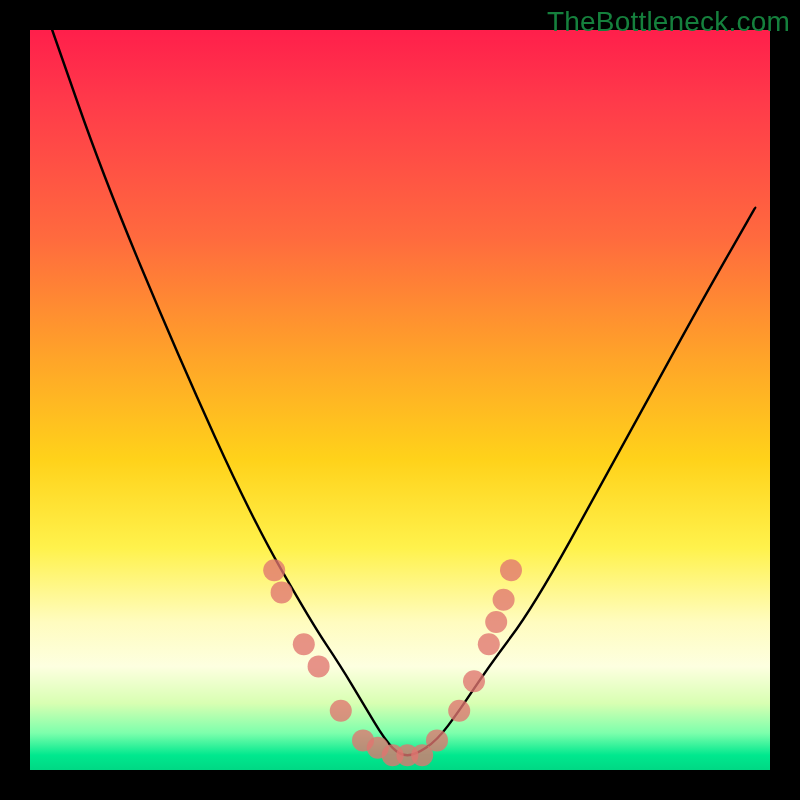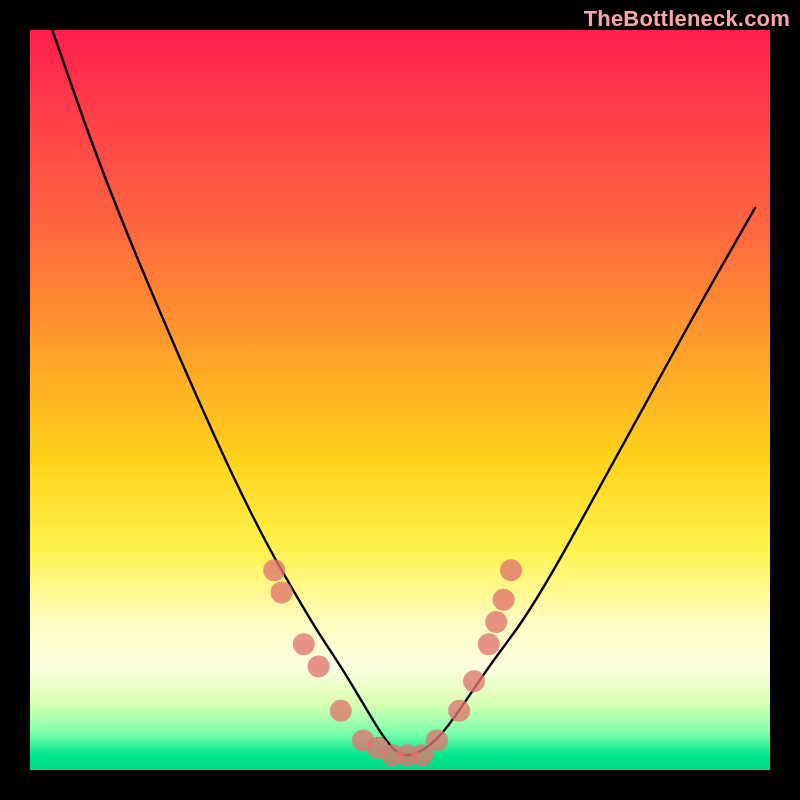--- a/index.html
+++ b/index.html
@@ -38,23 +38,23 @@
       #d8ffb2 91%,
       #7dffac 95%,
       #00e88e 98%,
       #00d884 100%
     );
   }
   .attribution {
     position: absolute;
     top: 6px;
     right: 10px;
-    color: #fca5a5;
-    font-size: 22px;
-    font-weight: 700;
+    color: #15803d;
+    font-size: 28px;
+    font-weight: 400;
     letter-spacing: 0.2px;
     z-index: 20;
     user-select: none;
   }
   svg.curve {
     position: absolute;
     inset: 0;
     width: 100%;
     height: 100%;
     overflow: visible;

